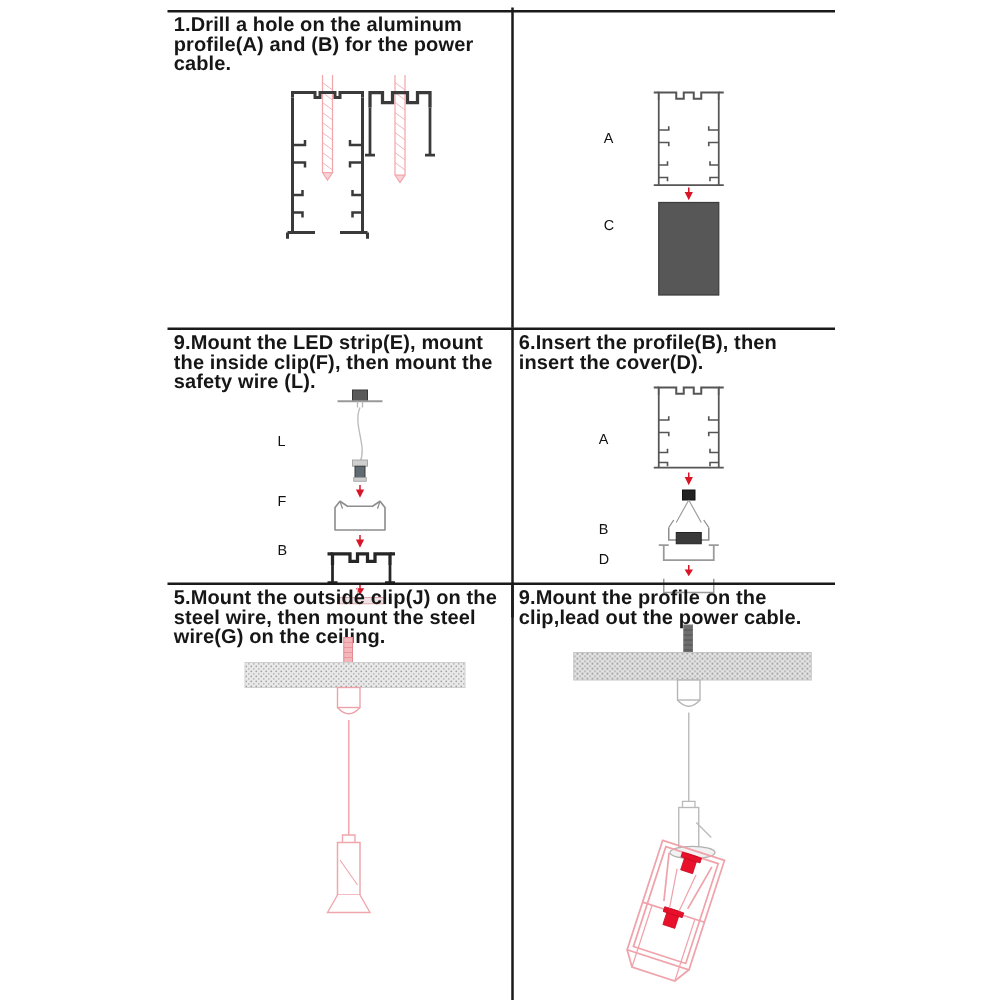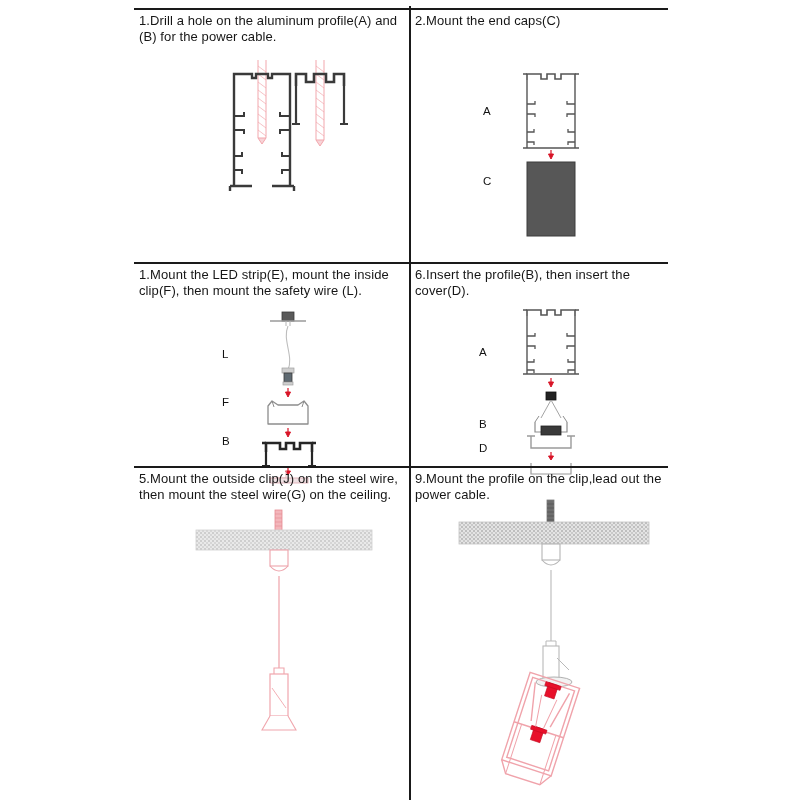--- a/index.html
+++ b/index.html
@@ -35,22 +35,23 @@
     position:absolute;top:0;bottom:0;left:275px;
     width:0;border-left:2px solid #1a1a1a;
   }
   #row1 .vdiv{top:-2px;}
   .cell{position:absolute;top:0;bottom:0;box-sizing:border-box;}
   .cell.left{left:0;width:275px;}
   .cell.right{left:275px;width:259px;}
 
   .caption{
     position:absolute;left:5px;right:4px;top:5px;
-    font-size:13px;line-height:15.5px;color:#161616;
+    font-size:16px;line-height:15.5px;color:#161616;
     letter-spacing:.1px;
+    font-weight:bold;
   }
   .cell.right .caption{left:6px;}
 
   .fig{position:absolute;left:0;right:0;top:0;bottom:0;}
   .lbl{
     position:absolute;font-size:11.5px;color:#111;
     font-family:"Liberation Sans", sans-serif;
   }
   svg{display:block;overflow:visible;}
   .svgwrap{position:absolute;}
@@ -110,21 +111,20 @@
                 <path d="M4 26 L4 64" stroke-width="2.2"></path>
                 <path d="M52 26 L52 64" stroke-width="2.2"></path>
                 <path d="M0 64 L8 64 M48 64 L56 64" stroke-width="2.2"></path>
               </g>
             </svg>
           </div>
         </div>
       </div>
 
       <div class="cell right">
-        <div class="caption">2.Mount the end caps(C)</div>
         <div class="fig">
           <div class="lbl" style="left:74px;top:97px;">A</div>
           <div class="lbl" style="left:74px;top:167px;">C</div>
           <div class="svgwrap" style="left:110px;top:58px;">
             <svg width="90" height="160" viewBox="0 0 90 160">
 
               <g stroke="#555" fill="none">
                 <path d="M8 14 L8 8 L22 8 L22 13 L28 13 L28 8 L36 8 L36 13 L42 13 L42 8 L56 8 L56 14" stroke-width="1.6" stroke-linejoin="miter"></path>
                 <path d="M4 8 L8 8 M56 8 L60 8" stroke-width="1.6"></path>
                 <path d="M8 14 L8 82" stroke-width="1.4"></path>
@@ -150,21 +150,21 @@
           </div>
         </div>
       </div>
     </div>
 
     <div class="row" id="row2">
       <div class="rule-top"></div>
       <div class="vdiv"></div>
 
       <div class="cell left">
-        <div class="caption">1.Mount the LED strip(E), mount the inside clip(F), then mount the safety wire (L).</div>
+        <div class="caption">9.Mount the LED strip(E), mount the inside clip(F), then mount the safety wire (L).</div>
         <div class="fig">
           <div class="lbl" style="left:88px;top:86px;">L</div>
           <div class="lbl" style="left:88px;top:134px;">F</div>
           <div class="lbl" style="left:88px;top:173px;">B</div>
           <div class="svgwrap" style="left:122px;top:48px;">
             <svg width="90" height="168" viewBox="0 0 90 168">
 
               <g fill="none">
                 <rect x="26" y="2" width="12" height="9" fill="#5a5a5a" stroke="#3a3a3a" stroke-width=".8"></rect>
                 <path d="M14 11 L50 11" stroke="#9a9a9a" stroke-width="1.6"></path>

